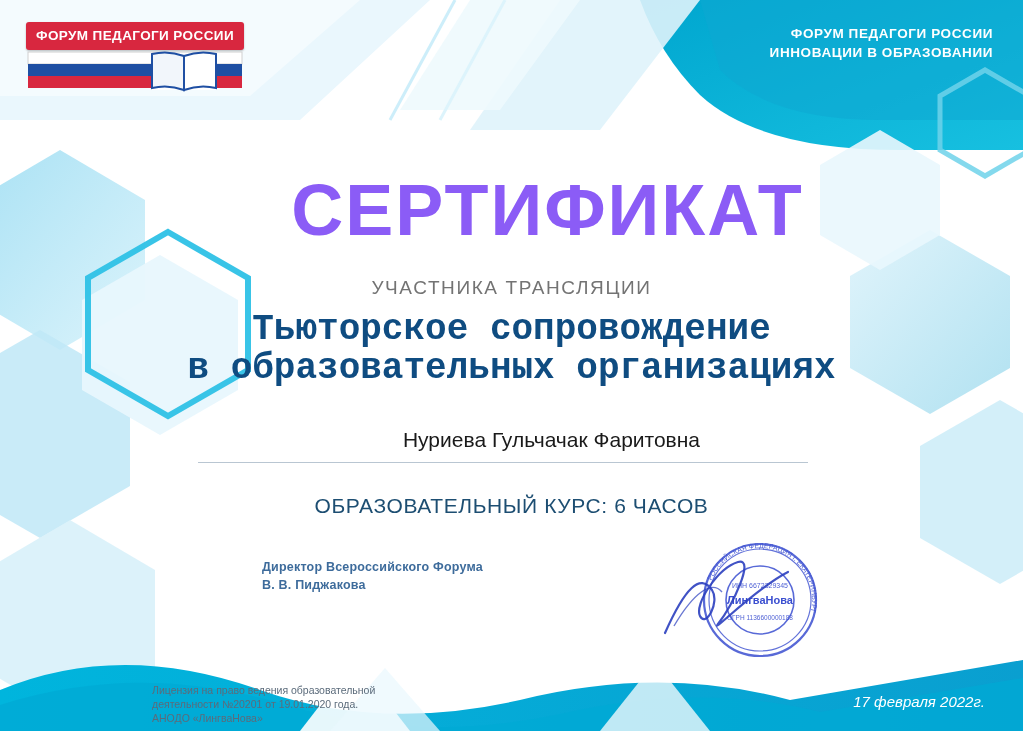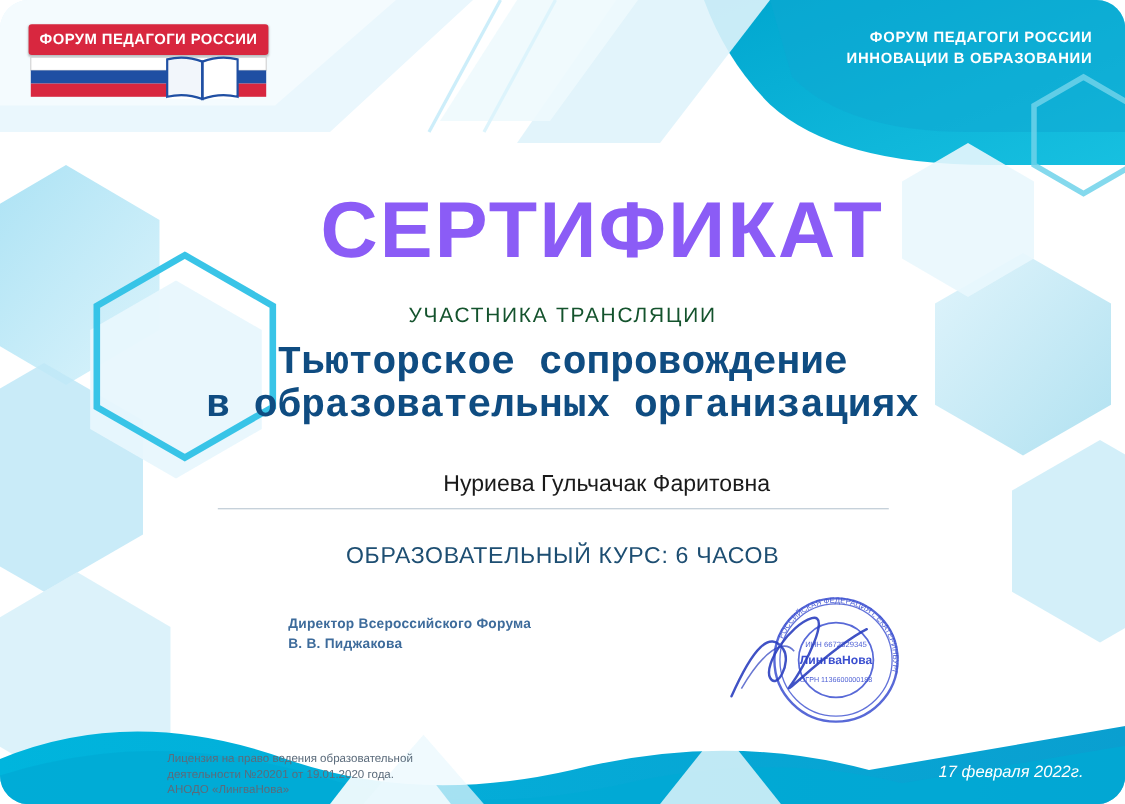--- a/index.html
+++ b/index.html
@@ -9,21 +9,20 @@
   }
   body {
     font-family: "Liberation Sans", sans-serif;
   }
   .certificate {
     position: relative;
     width: 1023px;
     height: 731px;
     overflow: hidden;
     background: #ffffff;
-    border-radius: 26px;
   }
 
   
   .bg-svg {
     position: absolute;
     inset: 0;
     width: 1023px;
     height: 731px;
   }
 
@@ -96,21 +95,21 @@
     letter-spacing: 2px;
     line-height: 80px;
     padding-left: 36px;
   }
   .subtitle {
     position: absolute;
     top: 277px;
     left: 0;
     width: 1023px;
     text-align: center;
-    color: #14532d;
+    color: #737373;
     font-size: 19px;
     letter-spacing: 1.6px;
   }
   .course-name {
     position: absolute;
     top: 310px;
     left: 0;
     width: 1023px;
     text-align: center;
     color: #0f4c81;

